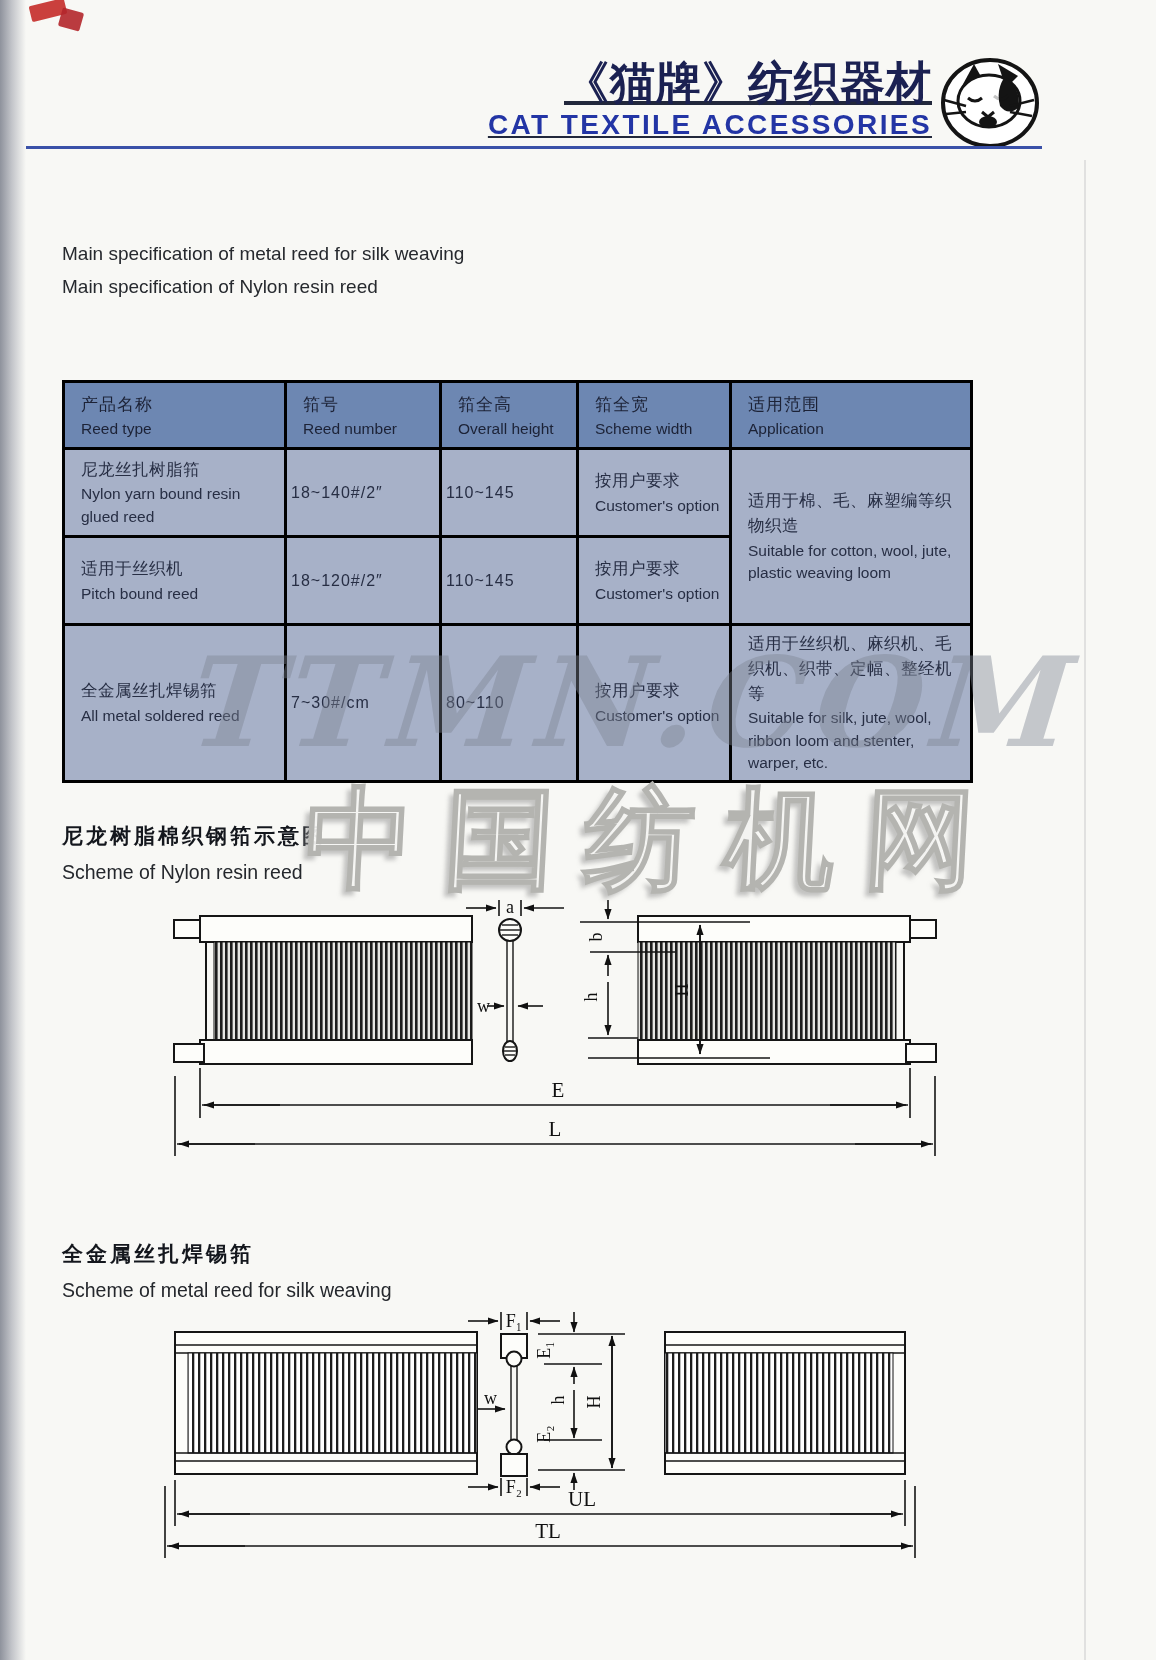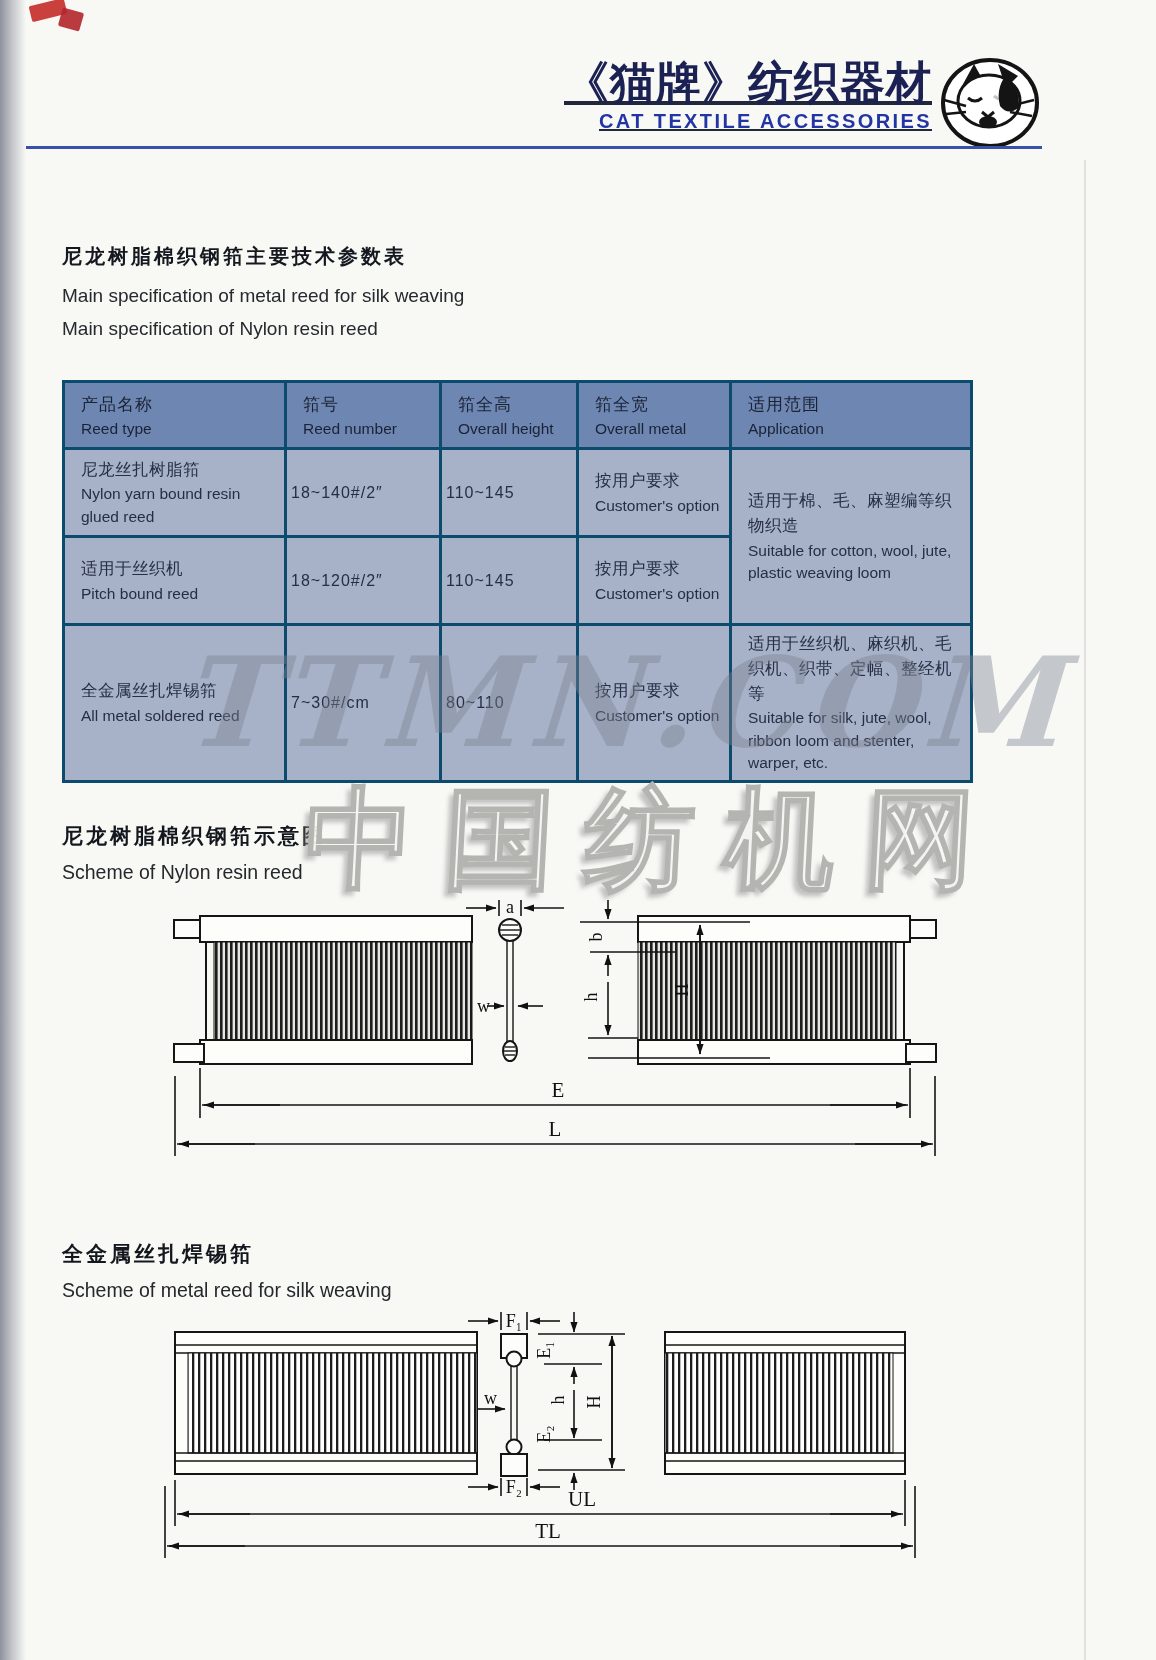--- a/index.html
+++ b/index.html
@@ -11,31 +11,31 @@
   .abs{position:absolute;}
   
   .scan-left{left:0;top:0;bottom:0;width:26px;
     background:linear-gradient(90deg,#8e929c 0%,#c2c4c9 45%,rgba(248,248,245,0) 100%);}
   .scan-right{left:1084px;top:160px;bottom:0;width:2px;background:rgba(190,190,192,.4);}
   .red-a{left:30px;top:2px;width:36px;height:16px;background:#c5302c;transform:rotate(-14deg);border-radius:2px;opacity:.92;}
   .red-b{left:60px;top:10px;width:22px;height:19px;background:#b2262b;transform:rotate(16deg);border-radius:2px;opacity:.9;}
   
   .brand{left:420px;top:60px;width:512px;text-align:right;line-height:1;text-decoration:underline;}
   .brand-cn{font-size:45px;font-weight:800;color:#1b2152;letter-spacing:1px;}
-  .brand-en{margin-top:6px;font-size:20px;font-weight:700;color:#2335a5;letter-spacing:2.4px;}
+  .brand-en{margin-top:6px;font-size:28px;font-weight:700;color:#2335a5;letter-spacing:2.4px;}
   .hdr-rule{left:26px;top:146px;width:1016px;height:3px;background:#3a51a8;}
   .logo{left:938px;top:56px;}
   
   .intro{left:62px;top:243px;width:700px;}
   .intro .cn{font-size:20px;font-weight:700;color:#15181f;letter-spacing:3px;margin-bottom:15px;}
   .intro .en{font-size:19px;color:#26292e;margin-bottom:11px;}
   
   .tbl-wrap{left:62px;top:380px;width:908px;}
   table.spec{border-collapse:collapse;width:908px;table-layout:fixed;}
-  table.spec th,table.spec td{border:3px solid #0c4a6e;vertical-align:middle;padding:4px 8px 4px 16px;text-align:left;}
+  table.spec th,table.spec td{border:3px solid #000000;vertical-align:middle;padding:4px 8px 4px 16px;text-align:left;}
   table.spec th{background:#6d87b2;color:#1c2236;font-weight:400;height:56px;}
   table.spec td{background:#a7b1c8;color:#272e44;}
   .th-cn{font-size:17px;letter-spacing:1px;}
   .th-en{font-size:15.5px;margin-top:4px;}
   .td-cn{font-size:16.5px;letter-spacing:.5px;line-height:1.5;}
   .td-en{font-size:15.5px;line-height:1.45;margin-top:2px;}
   .num{text-align:left;font-size:16px;letter-spacing:1px;padding-left:4px !important;}
   tr.r12{height:88px;} tr.r3{height:157px;}
   
   .wm1{left:192px;top:630px;font-family:"DejaVu Serif","Liberation Serif",serif;
@@ -100,21 +100,20 @@
   <path d="M44,56 l6,5 l6,-5" stroke="#141414" stroke-width="3" fill="none"></path>
   <ellipse cx="50" cy="66" rx="9" ry="6" fill="#141414"></ellipse>
   <line x1="28" y1="50" x2="6" y2="44" stroke="#141414" stroke-width="2.5"></line>
   <line x1="28" y1="56" x2="8" y2="58" stroke="#141414" stroke-width="2.5"></line>
   <line x1="72" y1="50" x2="96" y2="44" stroke="#141414" stroke-width="2.5"></line>
   <line x1="72" y1="56" x2="94" y2="60" stroke="#141414" stroke-width="2.5"></line>
 </svg>
 <div class="abs hdr-rule"></div>
 
 <div class="abs intro">
-  <div class="cn">尼龙树脂棉织钢筘主要技术参数表</div>
   <div class="en">Main specification of metal reed for silk weaving</div>
   <div class="en">Main specification of Nylon resin reed</div>
 </div>
 
 <div class="abs tbl-wrap">
   <table class="spec">
     <colgroup>
       <col style="width:222px">
         <col style="width:155px">
         <col style="width:137px">
@@ -130,21 +129,21 @@
       <th>
         <div class="th-cn">筘号</div>
         <div class="th-en">Reed number</div>
       </th>
       <th>
         <div class="th-cn">筘全高</div>
         <div class="th-en">Overall height</div>
       </th>
       <th>
         <div class="th-cn">筘全宽</div>
-        <div class="th-en">Overall metal</div>
+        <div class="th-en">Scheme width</div>
       </th>
       <th>
         <div class="th-cn">适用范围</div>
         <div class="th-en">Application</div>
       </th>
     </tr>
     <tr class="r12">
       <td>
         <div class="td-cn">尼龙丝扎树脂筘</div>
         <div class="td-en">Nylon yarn bound resin glued reed</div>

